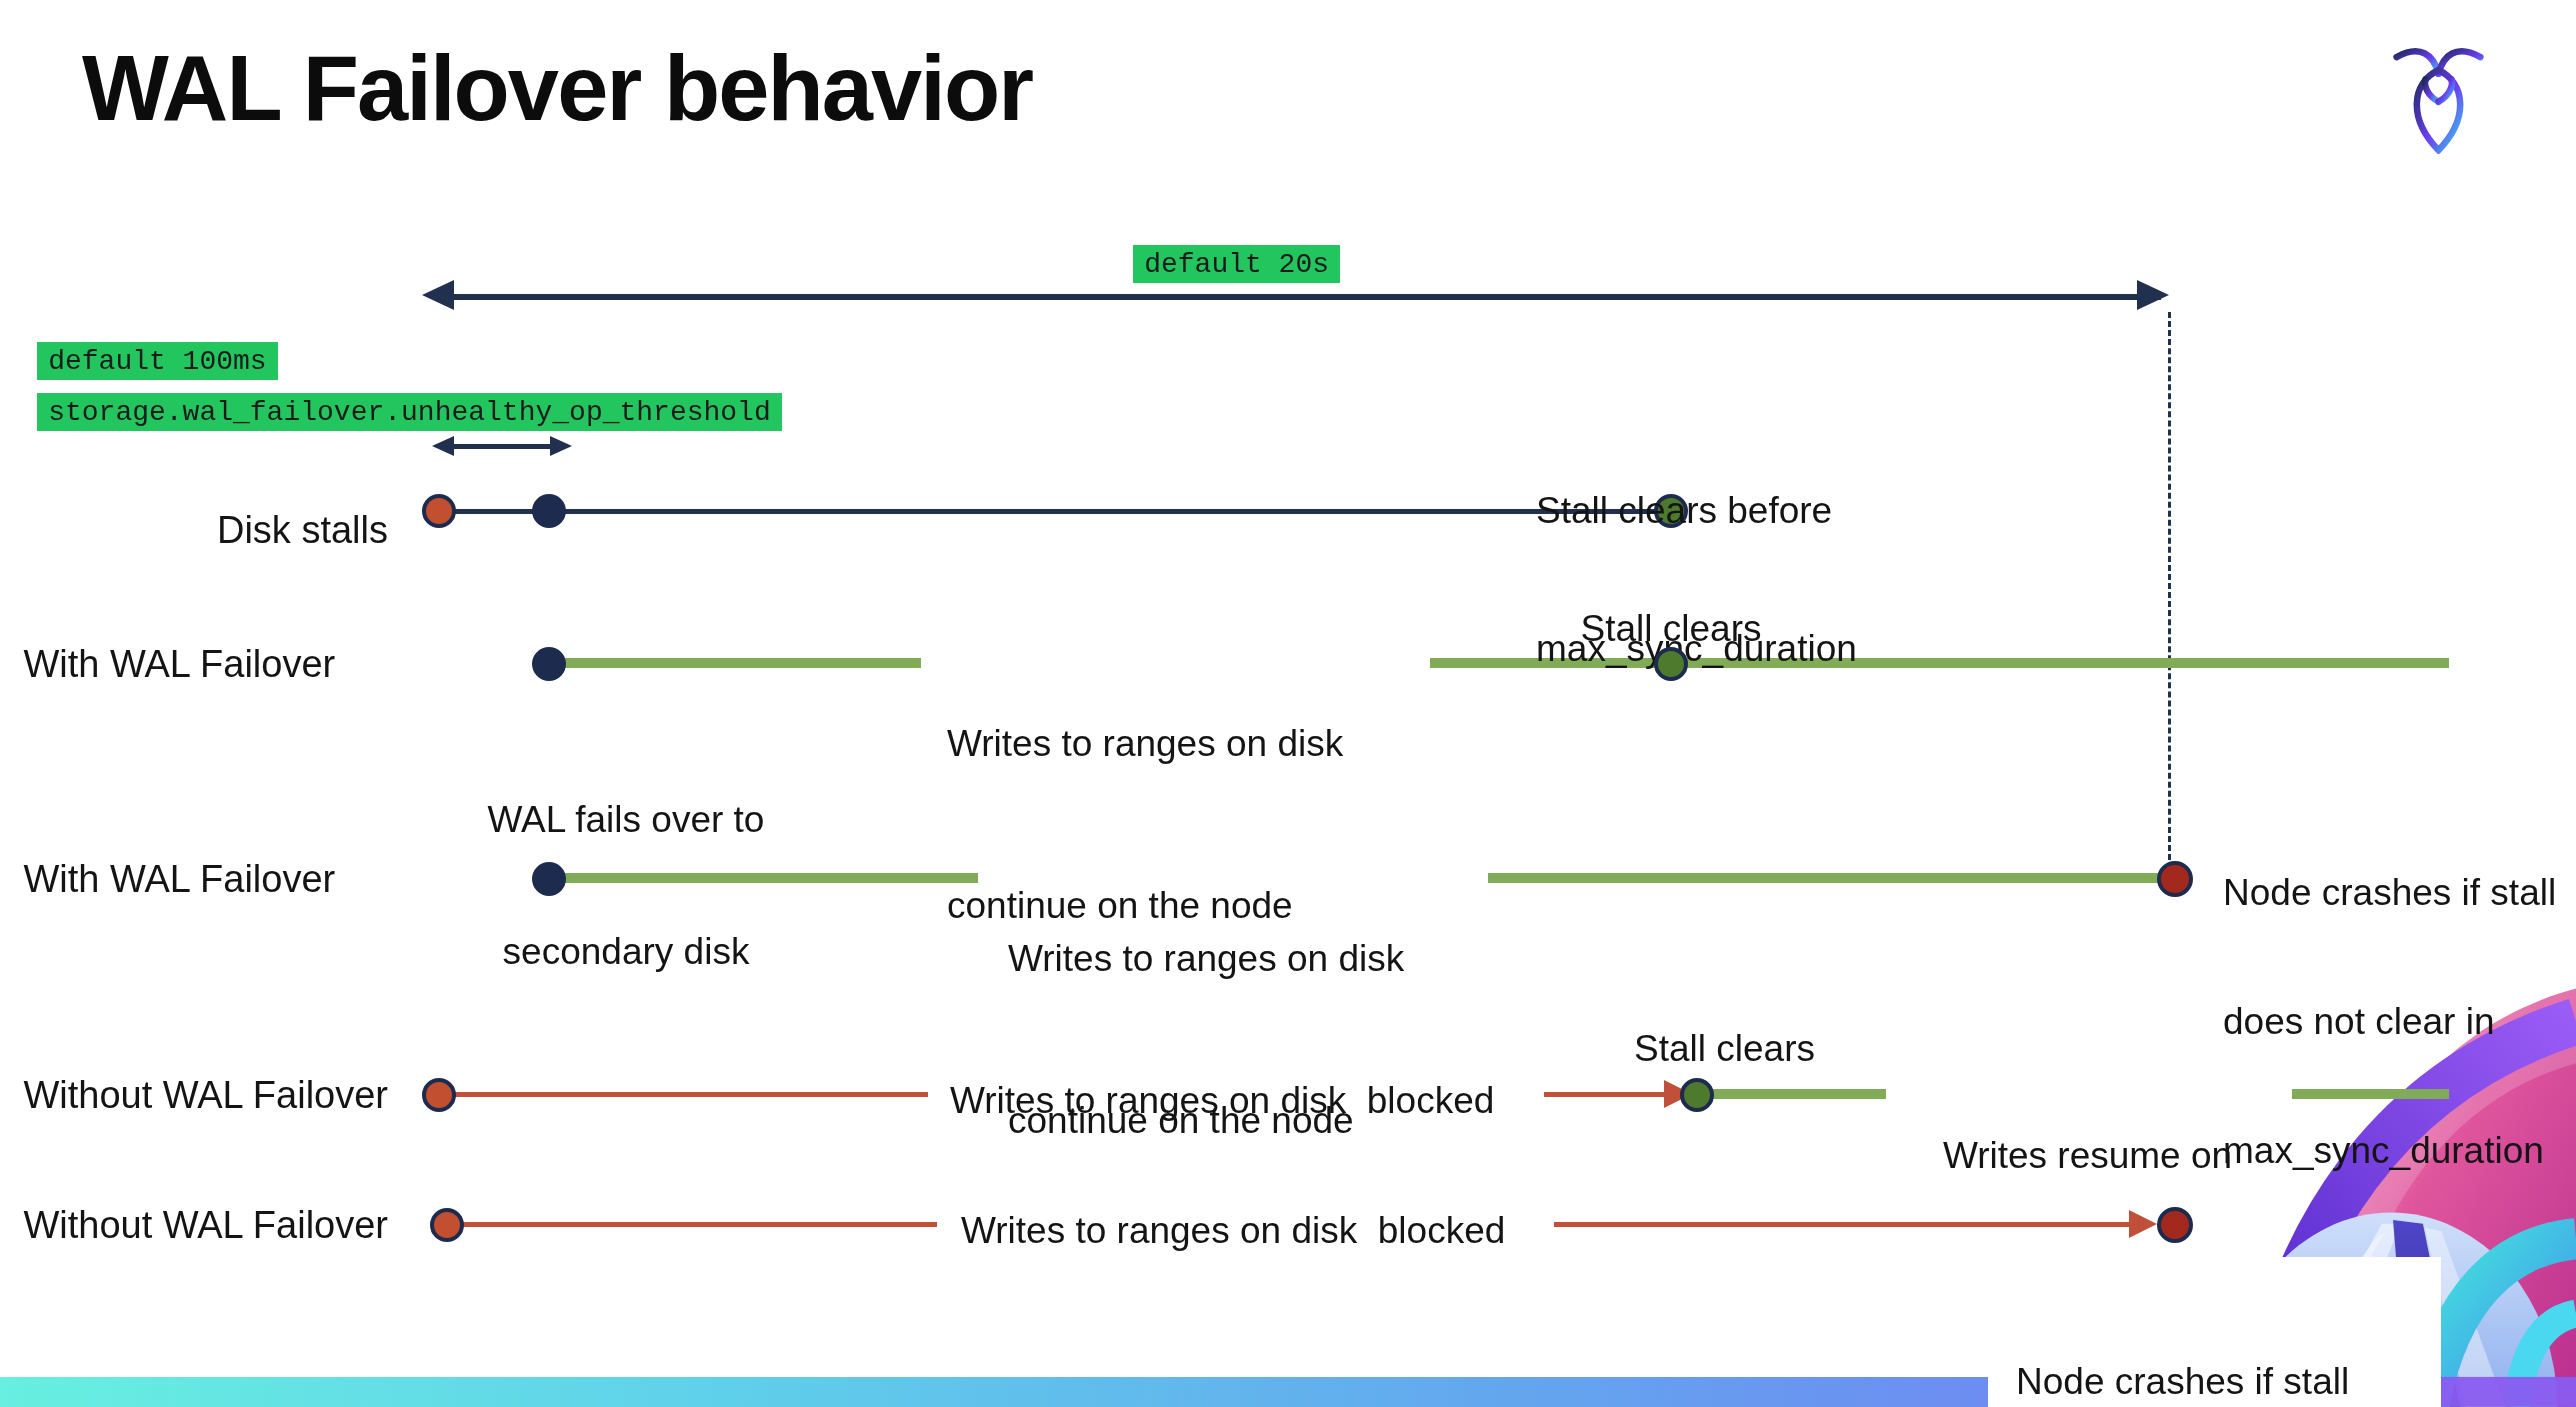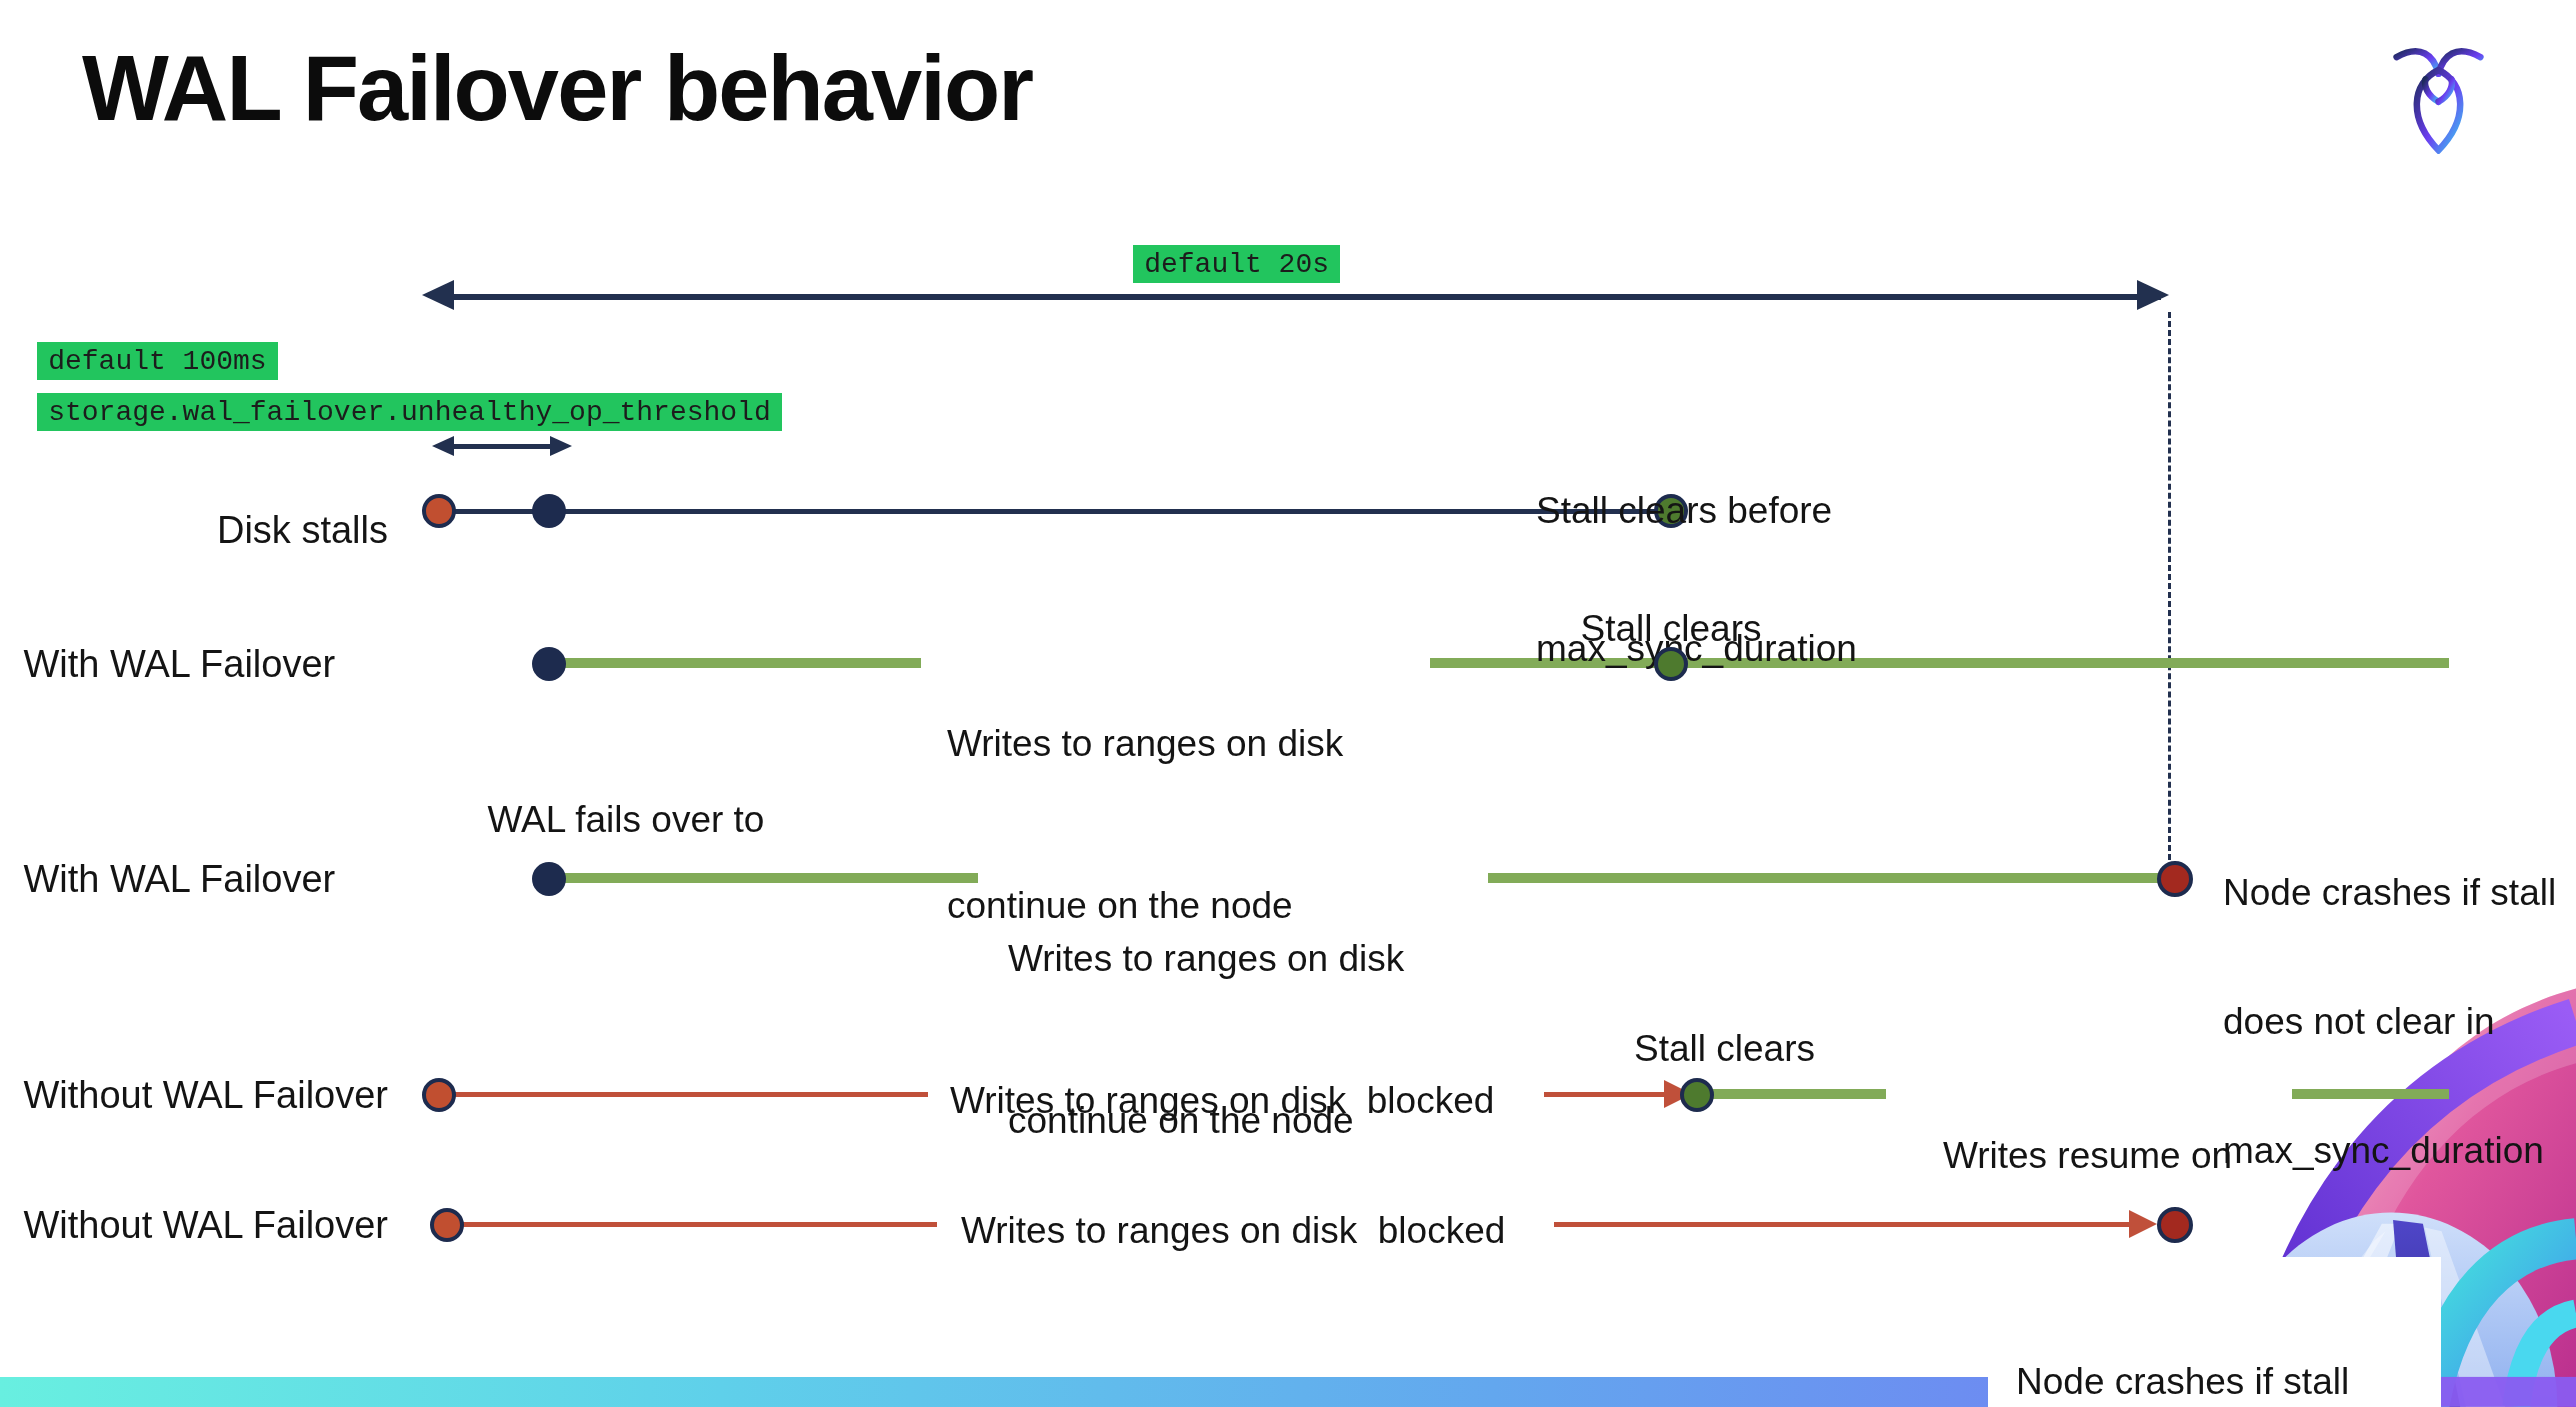--- a/index.html
+++ b/index.html
@@ -127,20 +127,21 @@
   <div class="hline green-line" style="left:1430px;top:658px;width:1019px;"></div>
   <div class="dot navy" style="left:532px;top:647px;"></div>
   <div class="dot green" style="left:1654px;top:647px;"></div>
   <div class="abs note center" style="left:1554px;top:606px;width:234px;line-height:45px;">Stall clears</div>
   <div class="abs note" style="left:947px;top:609px;">
     <div>Writes to ranges on disk</div>
     <div>continue on the node</div>
   </div>
   <div class="abs note center" style="left:432px;top:710px;width:388px;line-height:44px;">
     <div>WAL fails over to</div>
+    <div>secondary disk</div>
   </div>
   <div class="abs note center" style="left:1488px;top:710px;width:379px;line-height:44px;">
   </div>
 
   <div class="abs row-label" style="left:23.4px;top:858px;">With WAL Failover</div>
   <div class="hline green-line" style="left:551px;top:873px;width:427px;"></div>
   <div class="hline green-line" style="left:1488px;top:873px;width:675px;"></div>
   <div class="dot navy" style="left:532px;top:862px;"></div>
   <div class="dot crash" style="left:2157px;top:861px;"></div>
   <div class="abs note" style="left:1008px;top:824px;">

